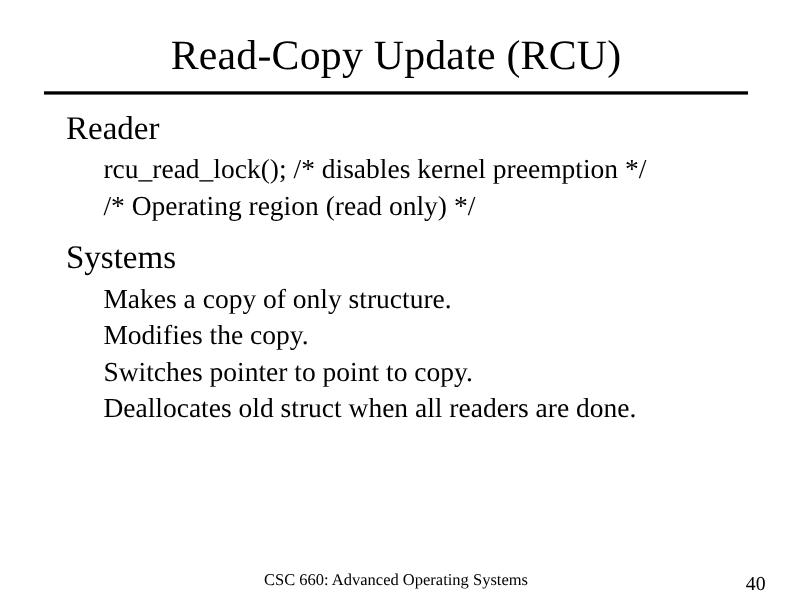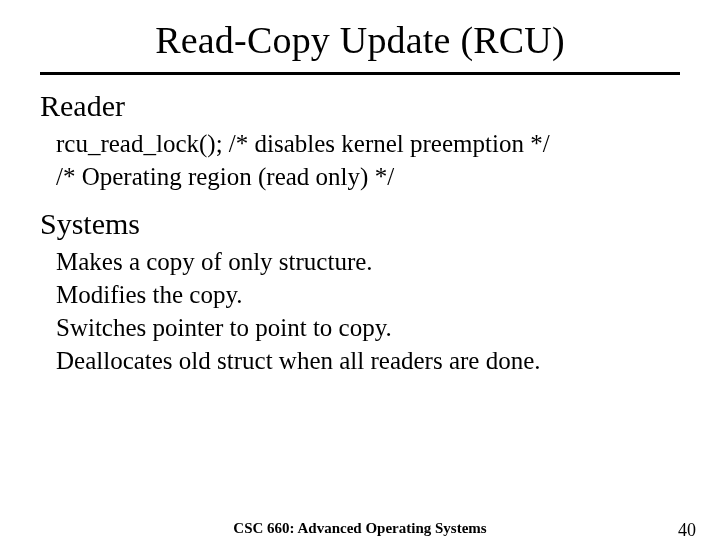--- a/index.html
+++ b/index.html
@@ -13,59 +13,58 @@
   }
   .slide {
     position: relative;
     width: 720px;
     height: 540px;
     box-sizing: border-box;
   }
   .title {
     text-align: center;
     font-size: 38px;
-    padding-top: 18px;
+    padding-top: 29px;
     padding-bottom: 6px;
     letter-spacing: 0.2px;
   }
   .rule {
     border: none;
     border-top: 3px solid #000;
     margin: 4px 40px 14px 40px;
   }
   .section-heading {
     font-size: 30px;
-    margin-left: 40px;
+    margin-left: 60px;
     margin-top: 8px;
     margin-bottom: 4px;
   }
   .section-heading.writer {
     margin-top: 14px;
   }
   .body-line {
     font-size: 25px;
-    margin-left: 56px;
+    margin-left: 94px;
     margin-right: 40px;
     line-height: 1.32;
   }
   .footer {
     position: absolute;
     bottom: 20px;
     left: 0;
     width: 720px;
     box-sizing: border-box;
     padding: 0 40px;
   }
   .footer-course {
     position: absolute;
     left: 0;
     width: 720px;
     text-align: center;
     font-size: 15px;
-    font-weight: bold;
   }
   .footer-pagenum {
     position: absolute;
     right: 24px;
     font-size: 18px;
   }
 </style>
 </head>
 <body>
 

